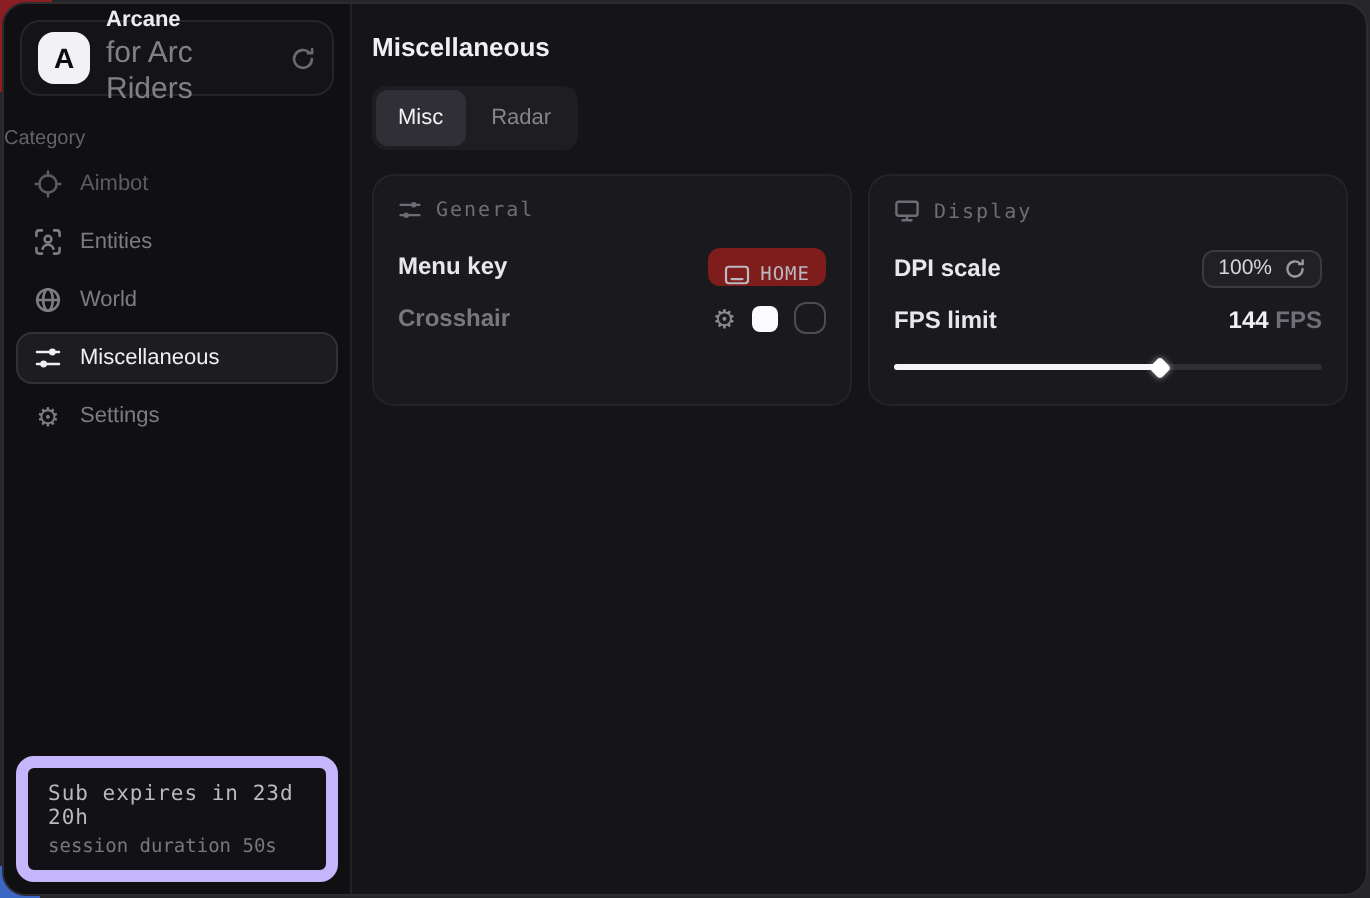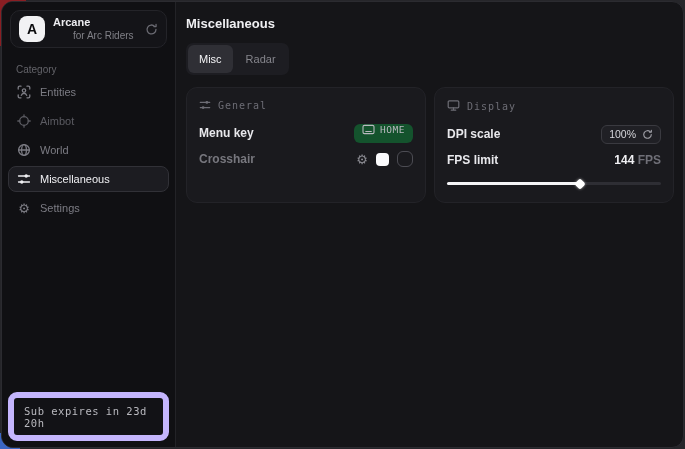--- a/index.html
+++ b/index.html
@@ -8,23 +8,23 @@
   .corner-red { position:absolute; left:0; top:0; width:26px; height:46px; background:#8a1e23; }
   .corner-blue { position:absolute; left:0; bottom:0; width:20px; height:16px; background:#3b66c4; }
   .window { position:absolute; inset:1px; background:#151518; border:1px solid #2b2b30; border-radius:12px; overflow:hidden; display:flex; }
 
   
   .sidebar { width:174px; flex:0 0 174px; background:#101013; border-right:1px solid #232327; position:relative; display:flex; flex-direction:column; }
   .side-header { margin:8px; height:38px; background:#141418; border:1px solid #242429; border-radius:10px; display:flex; align-items:center; padding:0 8px; gap:8px; }
   .avatar { width:26px; height:26px; border-radius:8px; background:#f2f2f4; color:#0c0c0e; font-weight:bold; font-size:14px; display:flex; align-items:center; justify-content:center; }
   .side-title-wrap { flex:1; line-height:1.2; }
   .side-title { color:#ececf0; font-size:11px; font-weight:bold; }
-  .side-sub { color:#808087; font-size:10px;margin-left:20px; }
+  .side-sub { color:#808087; font-size:15px; }
   .side-sync { color:#6a6a72; display:flex; }
-  .cat-label { color:#636369; font-size:10px; margin:8px 0 4px 14px; }
+  .cat-label { color:#636369; font-size:10px; margin:8px 0 4px 0; }
   .nav { display:flex; flex-direction:column; gap:3px; padding:0 6px; }
   .nav-item { height:26px; display:flex; align-items:center; gap:9px; padding:0 8px; border-radius:8px; color:#7c7c84; font-size:11px; border:1px solid transparent; cursor:pointer; }
   .nav-item.dim { color:#5b5b62; }
   .nav-item.selected { background:#1c1c21; border-color:#313137; color:#f0f0f3; }
   .nav-item .nicon { display:flex; width:14px; justify-content:center; }
   .side-footer { position:absolute; left:6px; right:6px; bottom:6px; border:6px solid #c4b5fd; background:#121216; border-radius:9px; padding:7px 10px 6px; }
   .foot1 { font-family:"DejaVu Sans Mono", monospace; font-size:10.5px; color:#b9b9bf; letter-spacing:0.5px; }
   .foot2 { font-family:"DejaVu Sans Mono", monospace; font-size:9.5px; color:#77777e; margin-top:3px; }
 
   
@@ -35,21 +35,21 @@
   .seg-tab.selected { background:#2f2f35; color:#f2f2f4; }
 
   .cards { display:flex; gap:8px; }
   .card { width:240px; background:#1a1a1e; border:1px solid #232328; border-radius:11px; padding:11px 12px 13px; }
   .card-head { display:flex; align-items:flex-end; gap:7px; color:#6d6d75; margin-bottom:10px; }
   .card-head .title { font-family:"DejaVu Sans Mono", monospace; font-size:10px; letter-spacing:1px; }
   .row { display:flex; align-items:center; justify-content:space-between; height:24px; }
   .row + .row { margin-top:2px; }
   .row-label { color:#e8e8ec; font-size:12px; font-weight:bold; }
   .row-label.dim { color:#77777e; }
-  .keypill { display:flex; align-items:flex-start; gap:5px; background:#14532d; border-radius:6px; height:19px; padding:0 8px; color:#b9b9bf; cursor:pointer; }
+  .keypill { display:flex; align-items:flex-end; gap:5px; background:#7f1d1d; border-radius:6px; height:19px; padding:0 8px; color:#b9b9bf; cursor:pointer; }
   .keypill .ktext { font-family:"DejaVu Sans Mono", monospace; font-size:9.5px; letter-spacing:0.5px; }
   .cross-controls { display:flex; align-items:center; gap:8px; }
   .gear-glyph { color:#8a8a91; font-size:13px; line-height:1; cursor:pointer; }
   .swatch { width:13px; height:13px; border-radius:4px; background:#fbfbfd; cursor:pointer; }
   .checkbox { width:16px; height:16px; border-radius:6px; border:1.5px solid #4c4c53; background:transparent; cursor:pointer; }
 
   .dpi-pill { display:flex; align-items:center; gap:6px; background:#202025; border:1px solid #3a3a40; border-radius:6px; height:19px; padding:0 7px; cursor:pointer;justify-content:center; }
   .dpi-val { color:#d6d6db; font-size:10.5px; }
   .dpi-pill .ricon { color:#9a9aa1; display:flex; }
   .fps-val-wrap { font-size:12px; }
@@ -80,39 +80,39 @@
         <svg width="13" height="13" viewBox="0 0 14 14" fill="none" stroke="currentColor" stroke-width="1.4" stroke-linecap="round">
           <path d="M11.8 7a4.8 4.8 0 1 1-1.4-3.4"></path>
             <path d="M11.9 1.6v2.3h-2.3" stroke-linejoin="round"></path>
         </svg>
       </span>
     </div>
 
     <div class="cat-label">Category</div>
 
     <div class="nav">
+      <div class="nav-item dim">
+        <span class="nicon">
+          <svg width="14" height="14" viewBox="0 0 14 14" fill="none" stroke="currentColor" stroke-width="1.3" stroke-linecap="round">
+            <circle cx="7" cy="7" r="4.3"></circle>
+              <path d="M7 0.8v2M7 11.2v2M0.8 7h2M11.2 7h2"></path>
+          </svg>
+        </span>
+        <span>Aimbot</span>
+      </div>
       <div class="nav-item">
         <span class="nicon">
           <svg width="14" height="14" viewBox="0 0 14 14" fill="none" stroke="currentColor" stroke-width="1.3" stroke-linecap="round" stroke-linejoin="round">
             <path d="M1.2 4V2.6c0-.8.6-1.4 1.4-1.4H4M10 1.2h1.4c.8 0 1.4.6 1.4 1.4V4M12.8 10v1.4c0 .8-.6 1.4-1.4 1.4H10M4 12.8H2.6c-.8 0-1.4-.6-1.4-1.4V10"></path>
             <circle cx="7" cy="5.6" r="1.7"></circle>
               <path d="M4.3 10.4c.5-1.4 1.5-2 2.7-2s2.2.6 2.7 2"></path>
           </svg>
         </span>
         <span>Entities</span>
       </div>
-      <div class="nav-item dim">
-        <span class="nicon">
-          <svg width="14" height="14" viewBox="0 0 14 14" fill="none" stroke="currentColor" stroke-width="1.3" stroke-linecap="round">
-            <circle cx="7" cy="7" r="4.3"></circle>
-              <path d="M7 0.8v2M7 11.2v2M0.8 7h2M11.2 7h2"></path>
-          </svg>
-        </span>
-        <span>Aimbot</span>
-      </div>
       <div class="nav-item">
         <span class="nicon">
           <svg width="14" height="14" viewBox="0 0 14 14" fill="none" stroke="currentColor" stroke-width="1.3" stroke-linecap="round">
             <circle cx="7" cy="7" r="5.4"></circle>
               <path d="M1.6 7h10.8"></path>
               <ellipse cx="7" cy="7" rx="2.4" ry="5.4"></ellipse>
           </svg>
         </span>
         <span>World</span>
       </div>
@@ -127,20 +127,21 @@
         <span>Miscellaneous</span>
       </div>
       <div class="nav-item">
         <span class="nicon" style="font-size:13px; line-height:1;">⚙</span>
         <span>Settings</span>
       </div>
     </div>
 
     <div class="side-footer">
       <div class="foot1">Sub expires in 23d 20h</div>
+      <div class="foot2">session duration 50s</div>
     </div>
   </div>
 
   <div class="main">
     <div class="page-title">Miscellaneous</div>
 
     <div class="seg">
       <div class="seg-tab selected">Misc</div>
       <div class="seg-tab">Radar</div>
     </div>

